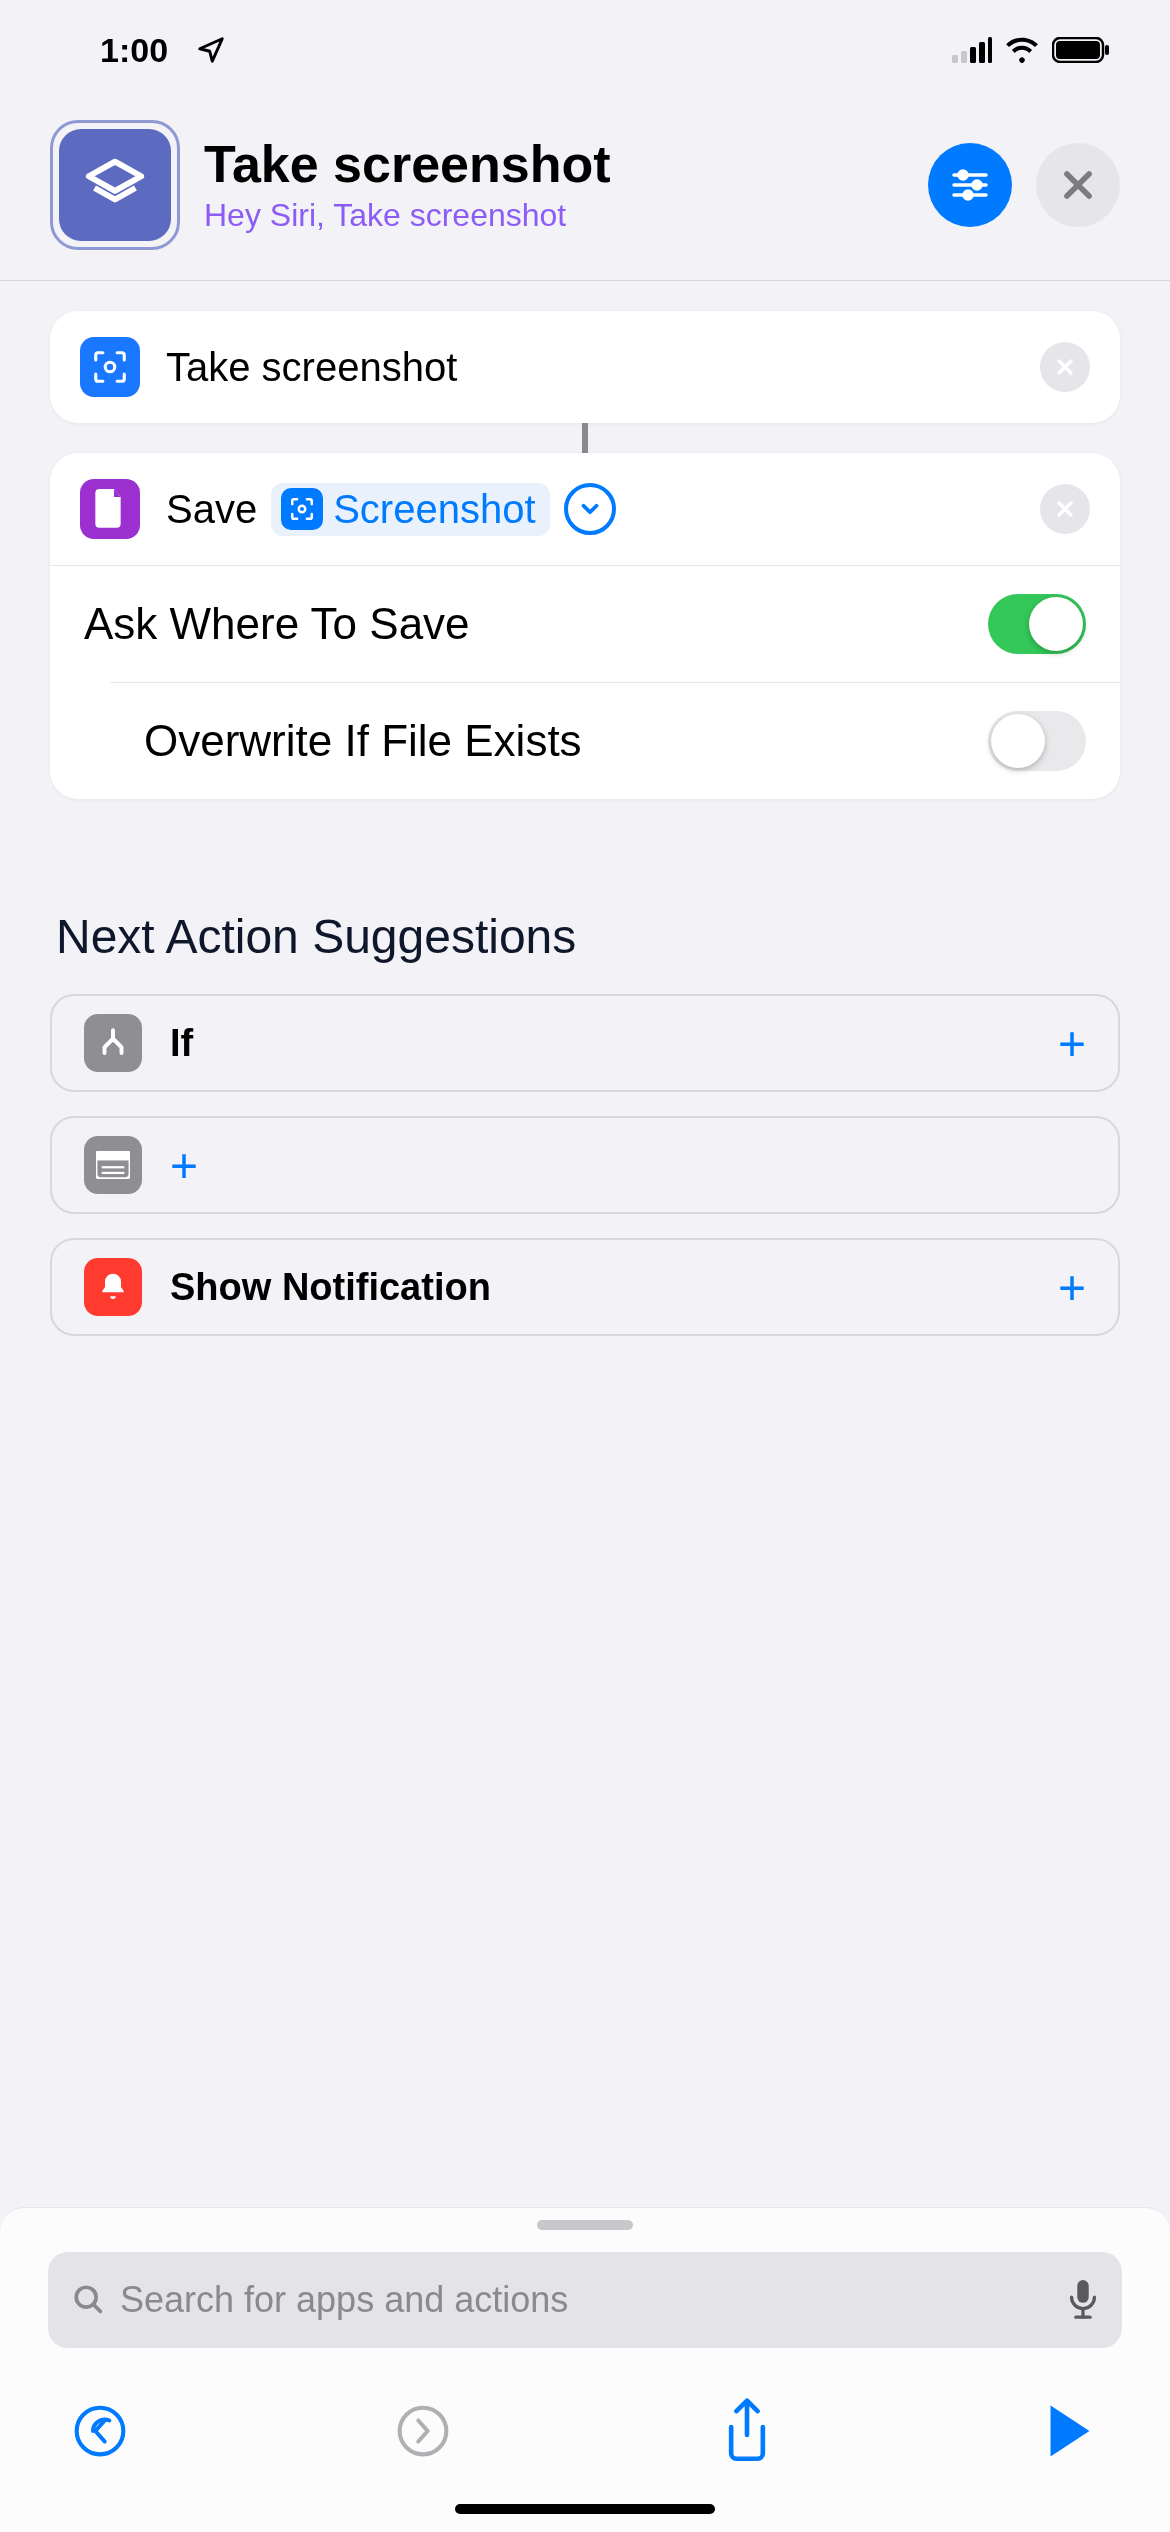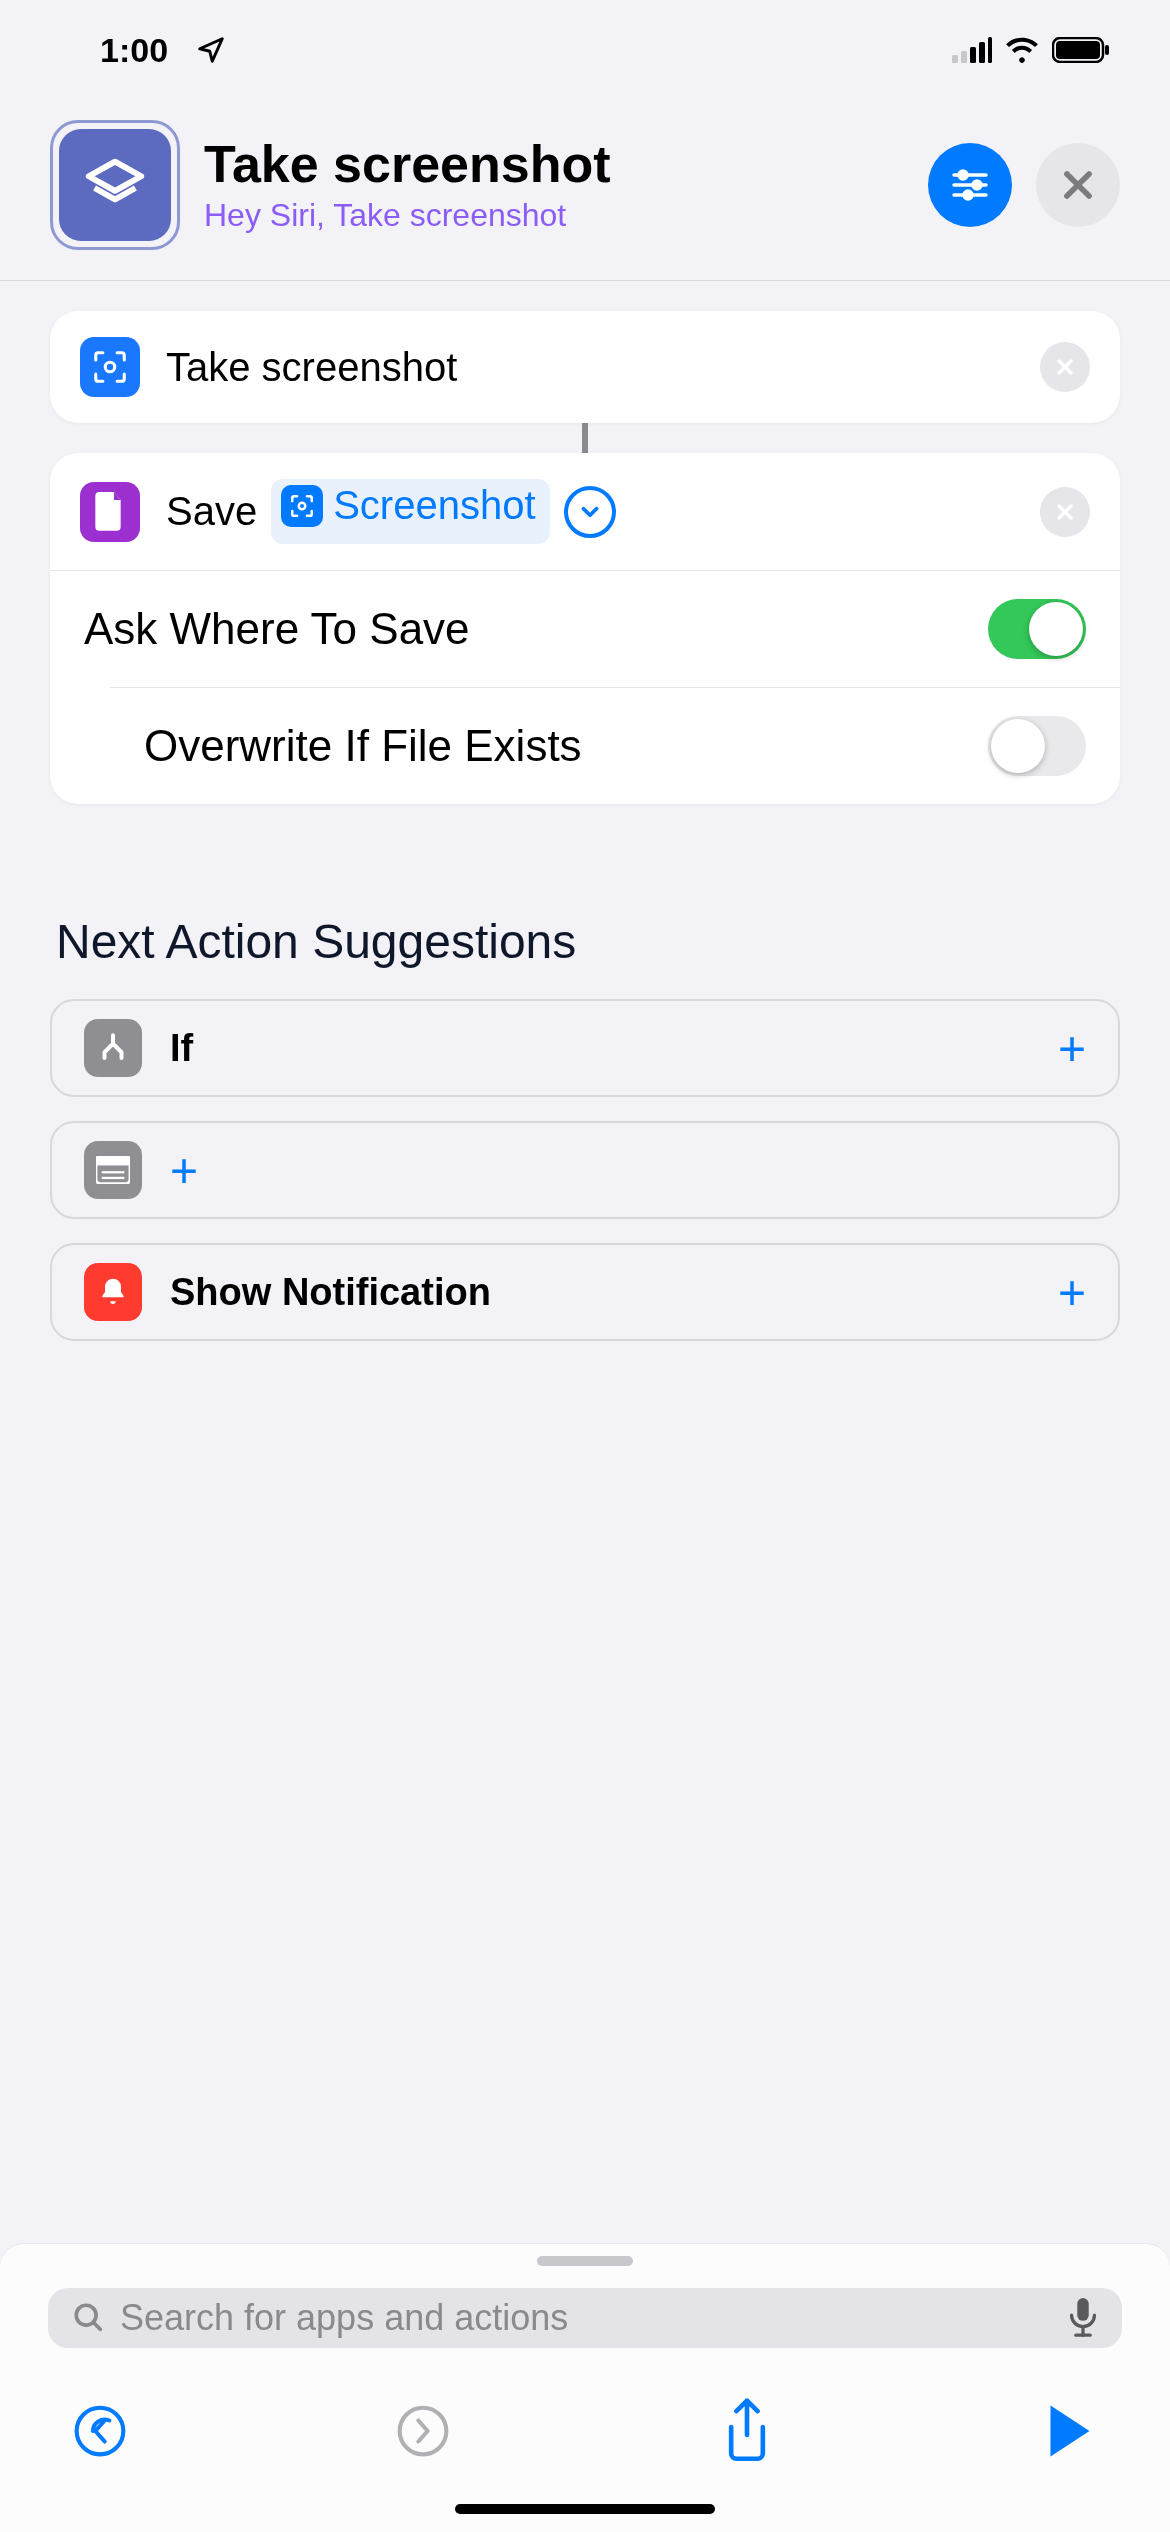--- a/index.html
+++ b/index.html
@@ -130,21 +130,21 @@
     gap: 14px;
     flex-wrap: wrap;
   }
   .var-pill {
     display: inline-flex;
     align-items: center;
     gap: 10px;
     background: #e9f1fc;
     color: #007aff;
     border-radius: 12px;
-    padding: 4px 14px 16px 10px;
+    padding: 4px 14px 4px 10px;
     font-size: 40px;
   }
   .var-pill-icon {
     width: 42px;
     height: 42px;
     background: #007aff;
     border-radius: 10px;
     display: inline-flex;
     align-items: center;
     justify-content: center;
@@ -256,21 +256,21 @@
     width: 96px;
     height: 10px;
     background: #c7c7cc;
     border-radius: 5px;
     margin: 0 auto 22px auto;
   }
   .search-bar {
     margin: 0 48px;
     background: #e3e3e8;
     border-radius: 20px;
-    height: 60px;
+    height: 96px;
     display: flex;
     align-items: center;
     padding: 0 24px;
     gap: 14px;
   }
   .search-placeholder {
     flex: 1;
     font-size: 36px;
     color: #8a8a8e;
   }

